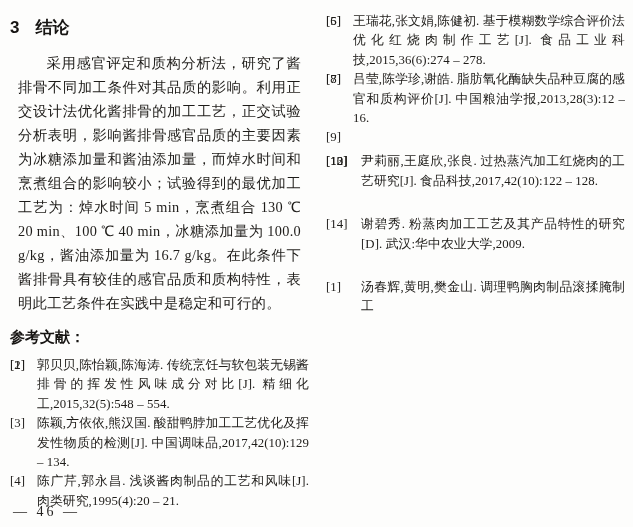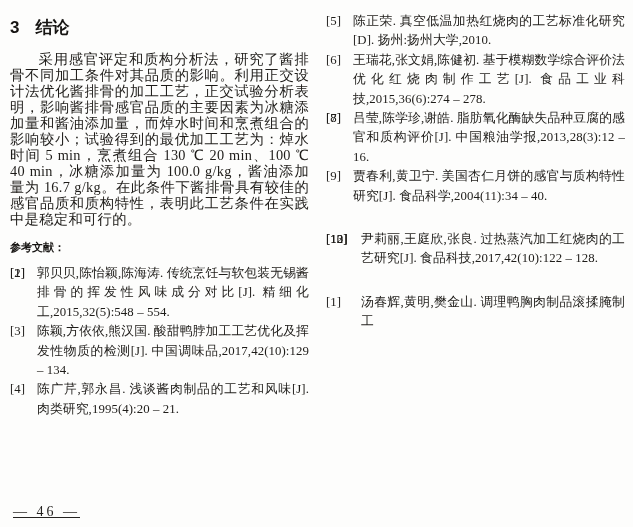--- a/index.html
+++ b/index.html
@@ -26,33 +26,33 @@
     font-family: "Liberation Sans", sans-serif;
     font-weight: 700;
     font-size: 17px;
     color: #161412;
     display: flex;
     gap: 16px;
     align-items: baseline;
   }
 
   .body-text {
-    margin: 0;
+    margin: 8px;
     font-size: 14.3px;
-    line-height: 16px;
+    line-height: 24px;
     text-align: justify;
     text-indent: 2em;
     letter-spacing: 0.3px;
   }
 
   .ref-heading {
     margin: 13px 0 9px 0;
     font-family: "Liberation Sans", sans-serif;
     font-weight: 700;
-    font-size: 11px;
+    font-size: 15px;
     color: #161412;
   }
 
   .ref-list { display: block; }
   .ref {
     position: relative;
     padding-left: 27px;
     font-size: 12.8px;
     line-height: 19.4px;
     text-align: justify;
@@ -63,21 +63,20 @@
 
   .col-right { padding-top: 4px; }
 
   .page-number {
     position: absolute;
     left: 13px;
     bottom: 7px;
     font-size: 14px;
     letter-spacing: 3px;
     color: #242220;
-    text-decoration: underline;
   }
 </style>
 </head>
 <body>
 
 <div class="page">
 
   <div class="col col-left">
     <h2 class="sec-heading">
       <span>3</span>
@@ -104,46 +103,48 @@
         <span class="num">[4]</span>
         <span>陈广芹,郭永昌. 浅谈酱肉制品的工艺和风味[J]. 肉类研究,1995(4):20 – 21.</span>
       </div>
     </div>
   </div>
 
   <div class="col col-right">
     <div class="ref-list">
       <div class="ref">
         <span class="num">[5]</span>
-        <span>陈正荣. 真空低温加热红烧肉的工艺标准化研究[D]. 扬州:扬州大学,2010.</span>
       </div>
       <div class="ref">
         <span class="num">[6]</span>
         <span>王瑞花,张文娟,陈健初. 基于模糊数学综合评价法优化红烧肉制作工艺[J]. 食品工业科技,2015,36(6):274 – 278.</span>
       </div>
       <div class="ref">
         <span class="num">[7]</span>
       </div>
       <div class="ref">
         <span class="num">[8]</span>
         <span>吕莹,陈学珍,谢皓. 脂肪氧化酶缺失品种豆腐的感官和质构评价[J]. 中国粮油学报,2013,28(3):12 – 16.</span>
       </div>
       <div class="ref">
         <span class="num">[9]</span>
-        <span>贾春利,黄卫宁. 美国杏仁月饼的感官与质构特性研究[J]. 食品科学,2004(11):34 – 40.</span>
       </div>
       <div class="ref wide">
         <span class="num">[10]</span>
       </div>
       <div class="ref wide">
         <span class="num">[12]</span>
       </div>
       <div class="ref wide">
         <span class="num">[13]</span>
         <span>尹莉丽,王庭欣,张良. 过热蒸汽加工红烧肉的工艺研究[J]. 食品科技,2017,42(10):122 – 128.</span>
+      </div>
+      <div class="ref wide">
+        <span class="num">[14]</span>
+        <span>谢碧秀. 粉蒸肉加工工艺及其产品特性的研究[D]. 武汉:华中农业大学,2009.</span>
       </div>
       <div class="ref wide">
         <span class="num">[1]</span>
         <span>汤春辉,黄明,樊金山. 调理鸭胸肉制品滚揉腌制工</span>
       </div>
     </div>
   </div>
 
   <div class="page-number">— 46 —</div>
 

